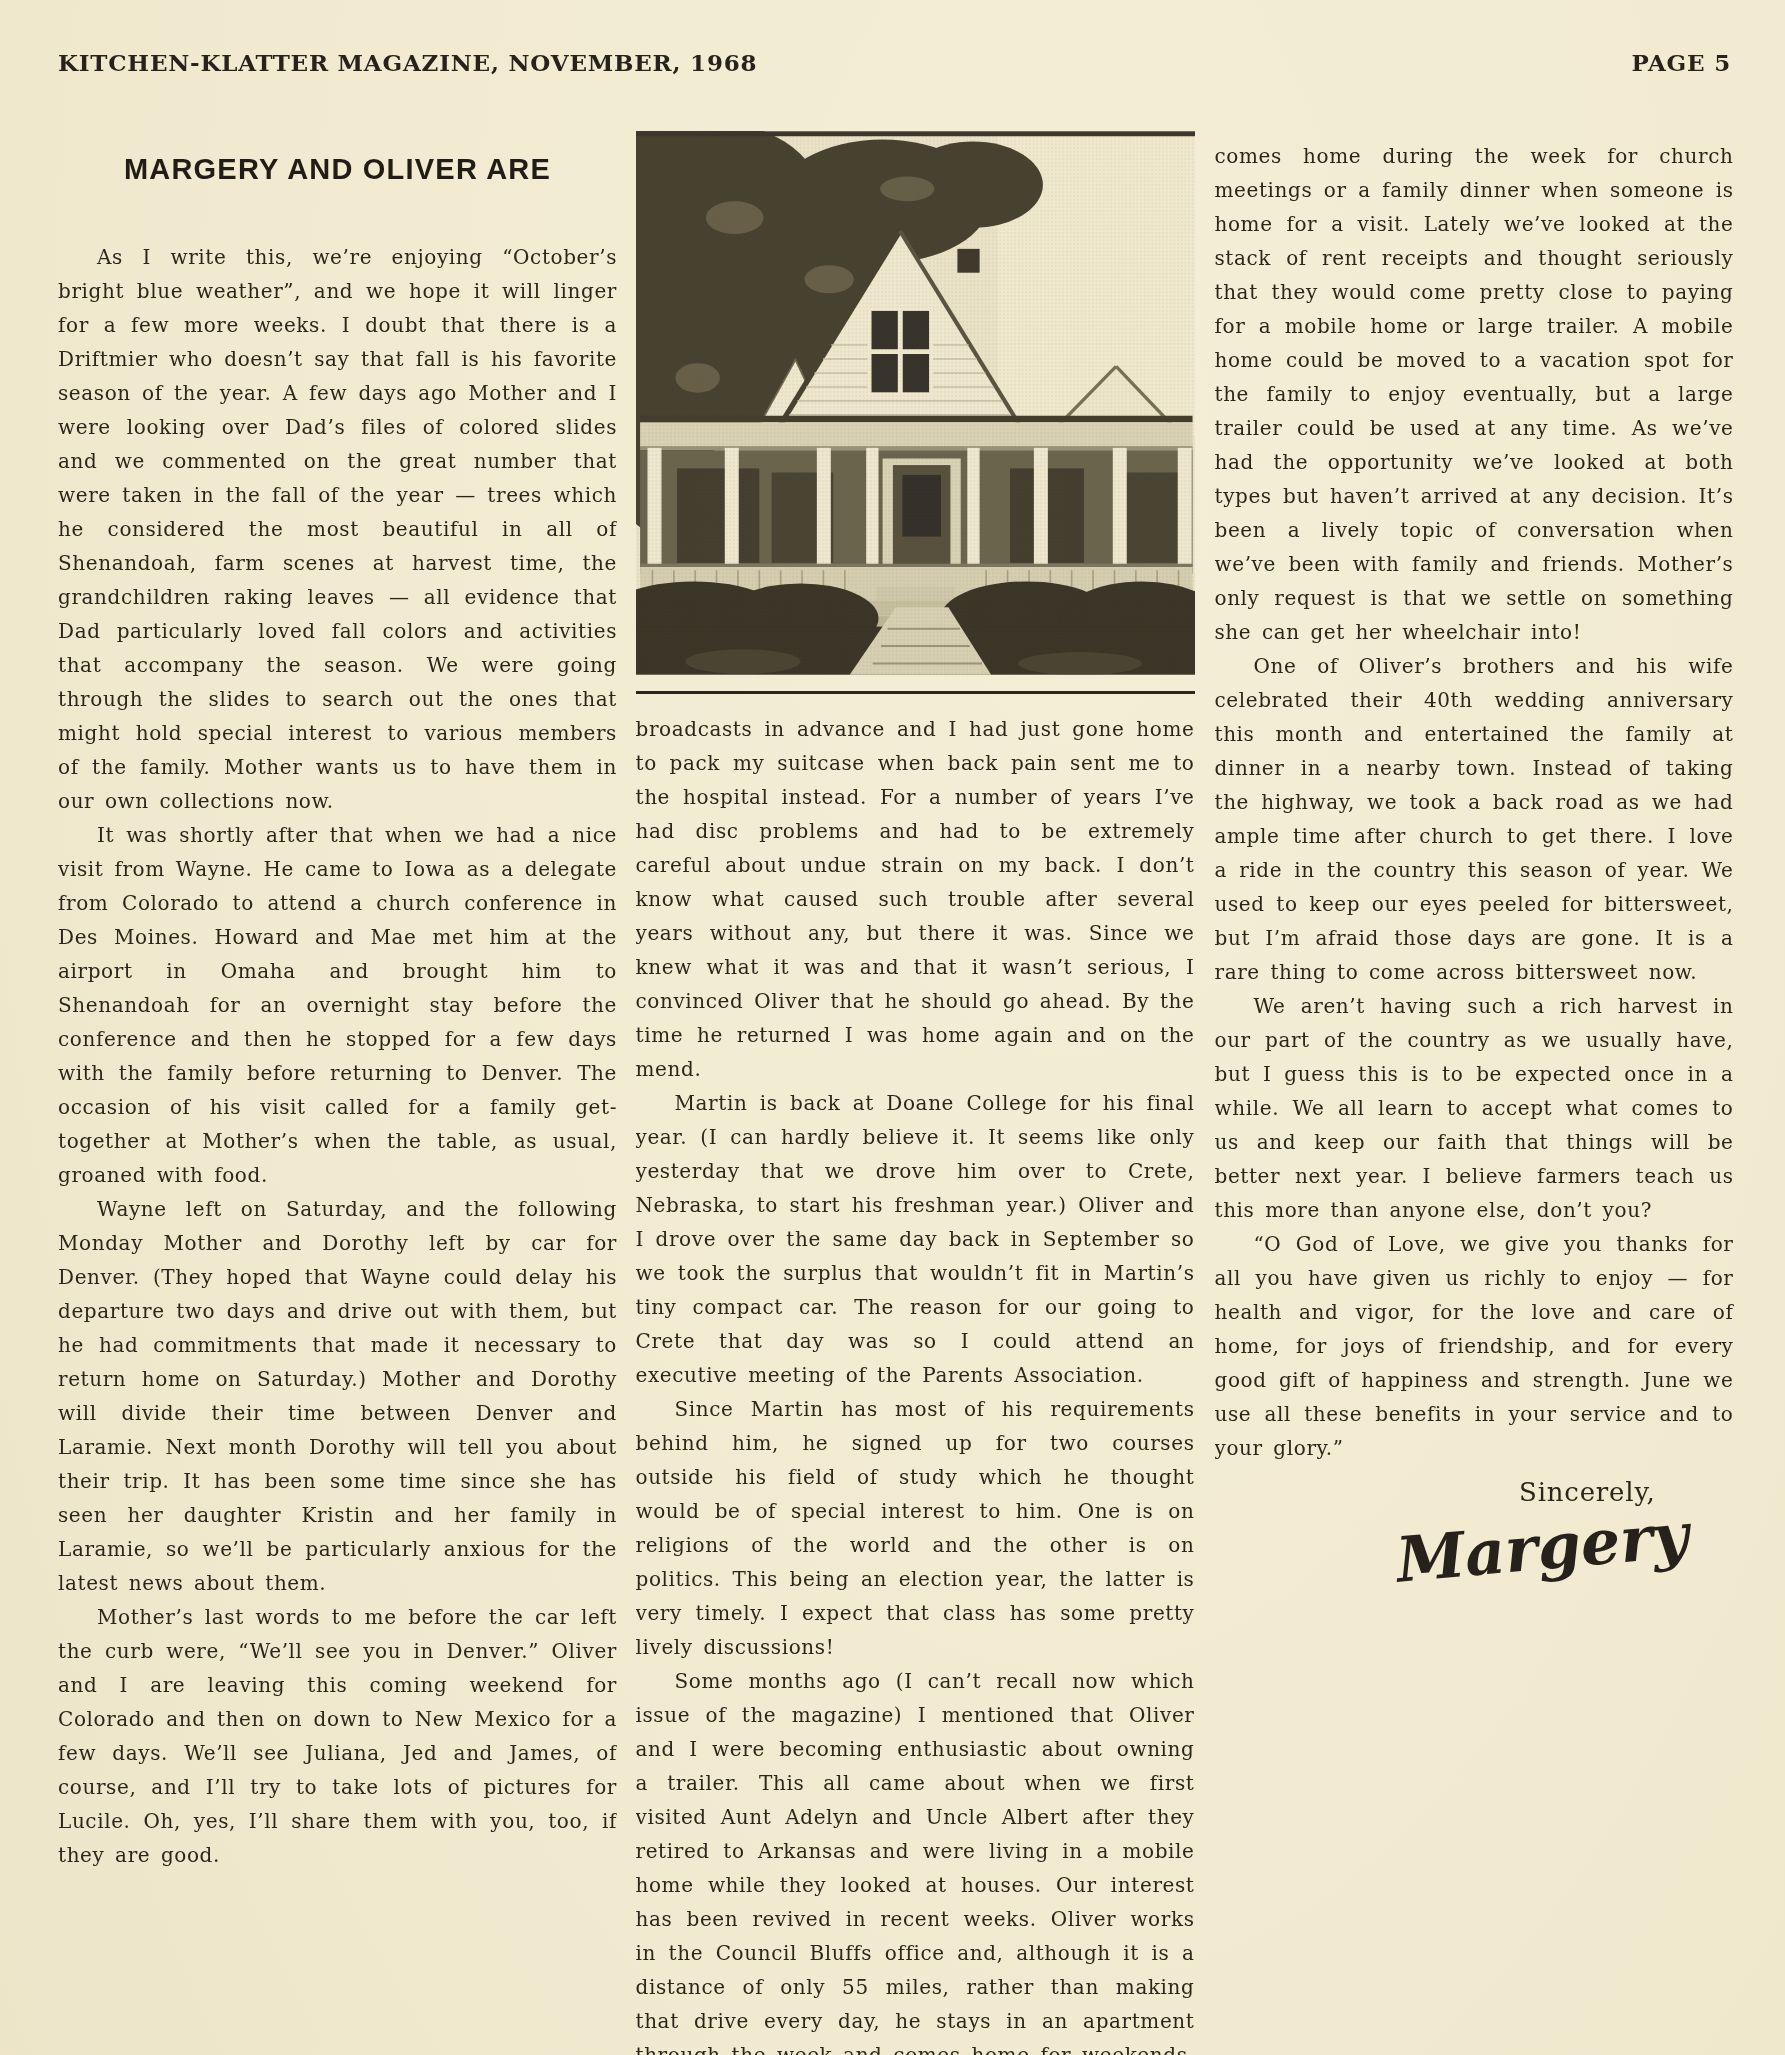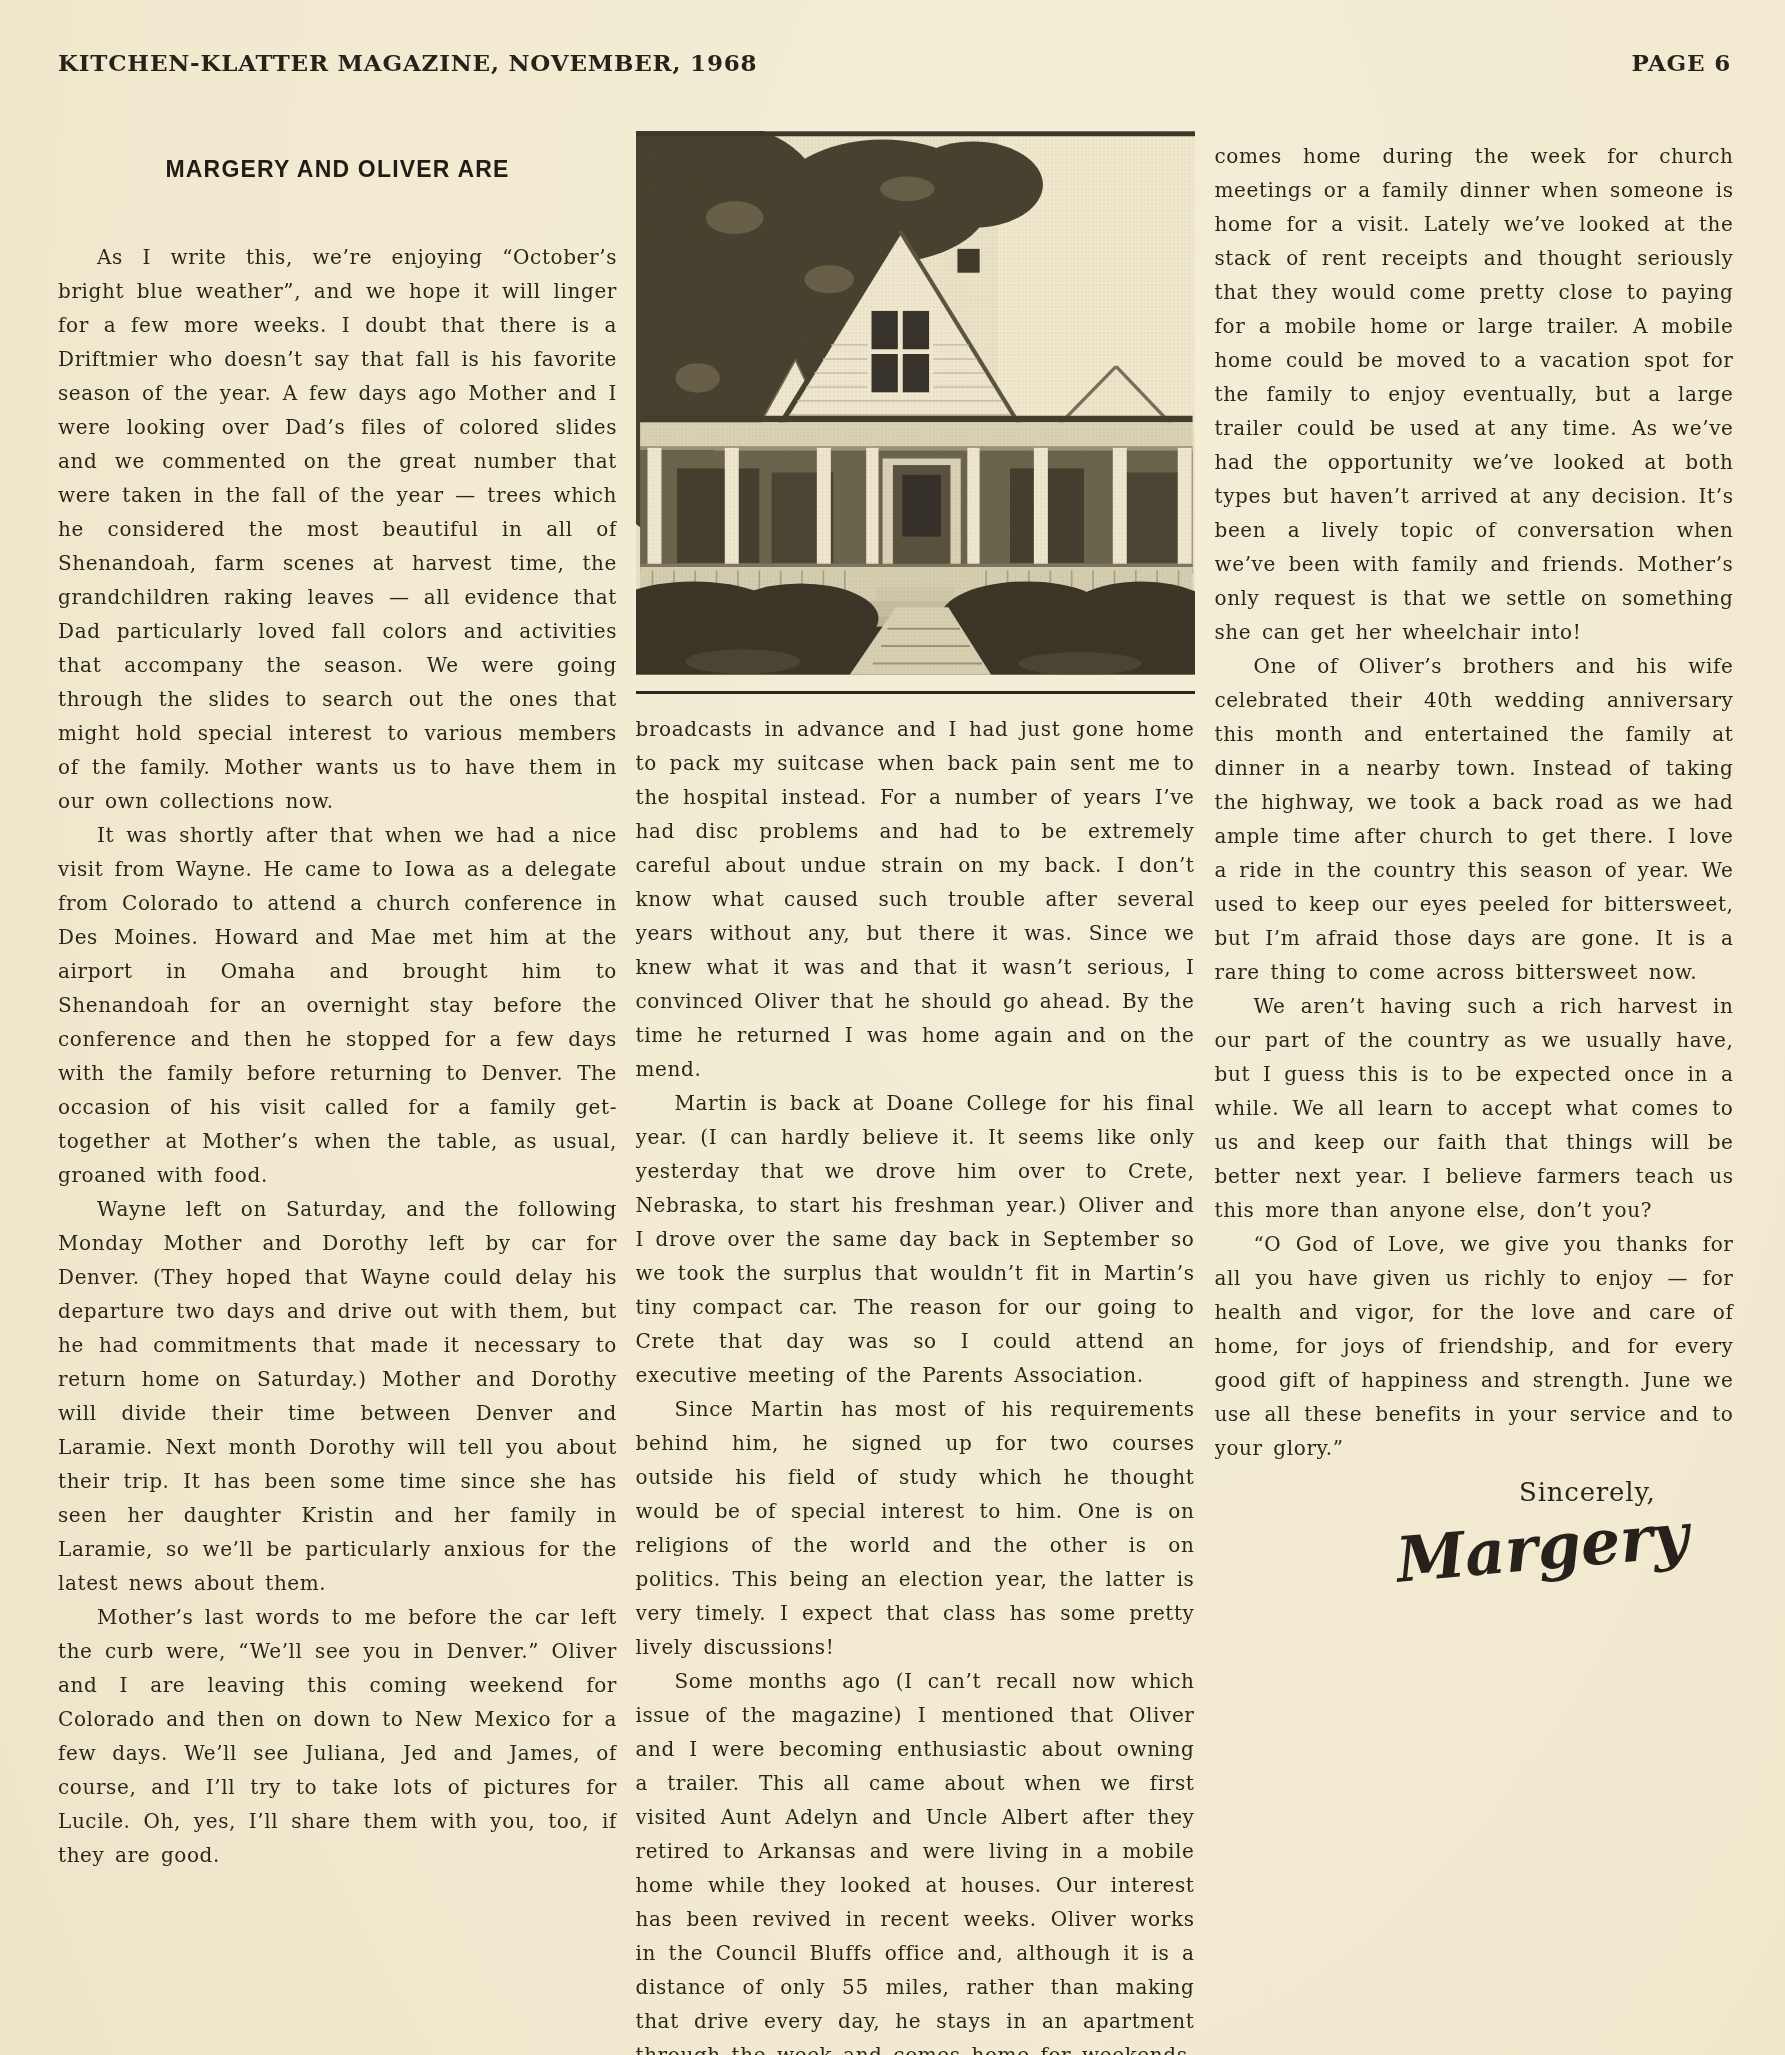--- a/index.html
+++ b/index.html
@@ -22,21 +22,21 @@
     display:flex;
   }
   .col{overflow:hidden;height:2447px;}
   .col1{width:559px;margin-right:18.5px;}
   .col2{width:559px;margin-right:20px;}
   .col3{width:519px;padding-top:8.2px;}
   .title{
     margin:4.1px 0 36px 0;
     text-align:center;
     font-family:"Liberation Sans", sans-serif;
-    font-weight:bold;font-size:23px;line-height:69px;
+    font-weight:bold;font-size:29px;line-height:69px;
     letter-spacing:1.2px;color:#211d16;
   }
   .tline{display:block;}
   .body-p{
     margin:0;
     font-size:20px;line-height:34px;
     text-align:justify;
     text-indent:39px;
     letter-spacing:0.6px;word-spacing:3.7px;
     color:#2c261a;
@@ -69,21 +69,21 @@
     color:#26211a;
   }
 </style>
 </head>
 <body>
 
 <div class="page">
 
   <div class="header">
     <span>KITCHEN-KLATTER MAGAZINE, NOVEMBER, 1968</span>
-    <span>PAGE 6</span>
+    <span>PAGE 5</span>
   </div>
 
   <div class="columns">
 
     <div class="col col1">
       <h1 class="title">
         <span class="tline">MARGERY AND OLIVER ARE</span>
       </h1>
       <div>
           <p class="body-p">As I write this, we’re enjoying “October’s bright blue weather”, and we hope it will linger for a few more weeks. I doubt that there is a Driftmier who doesn’t say that fall is his favorite season of the year. A few days ago Mother and I were looking over Dad’s files of colored slides and we commented on the great number that were taken in the fall of the year — trees which he considered the most beautiful in all of Shenandoah, farm scenes at harvest time, the grandchildren raking leaves — all evidence that Dad particularly loved fall colors and activities that accompany the season. We were going through the slides to search out the ones that might hold special interest to various members of the family. Mother wants us to have them in our own collections now.</p>

